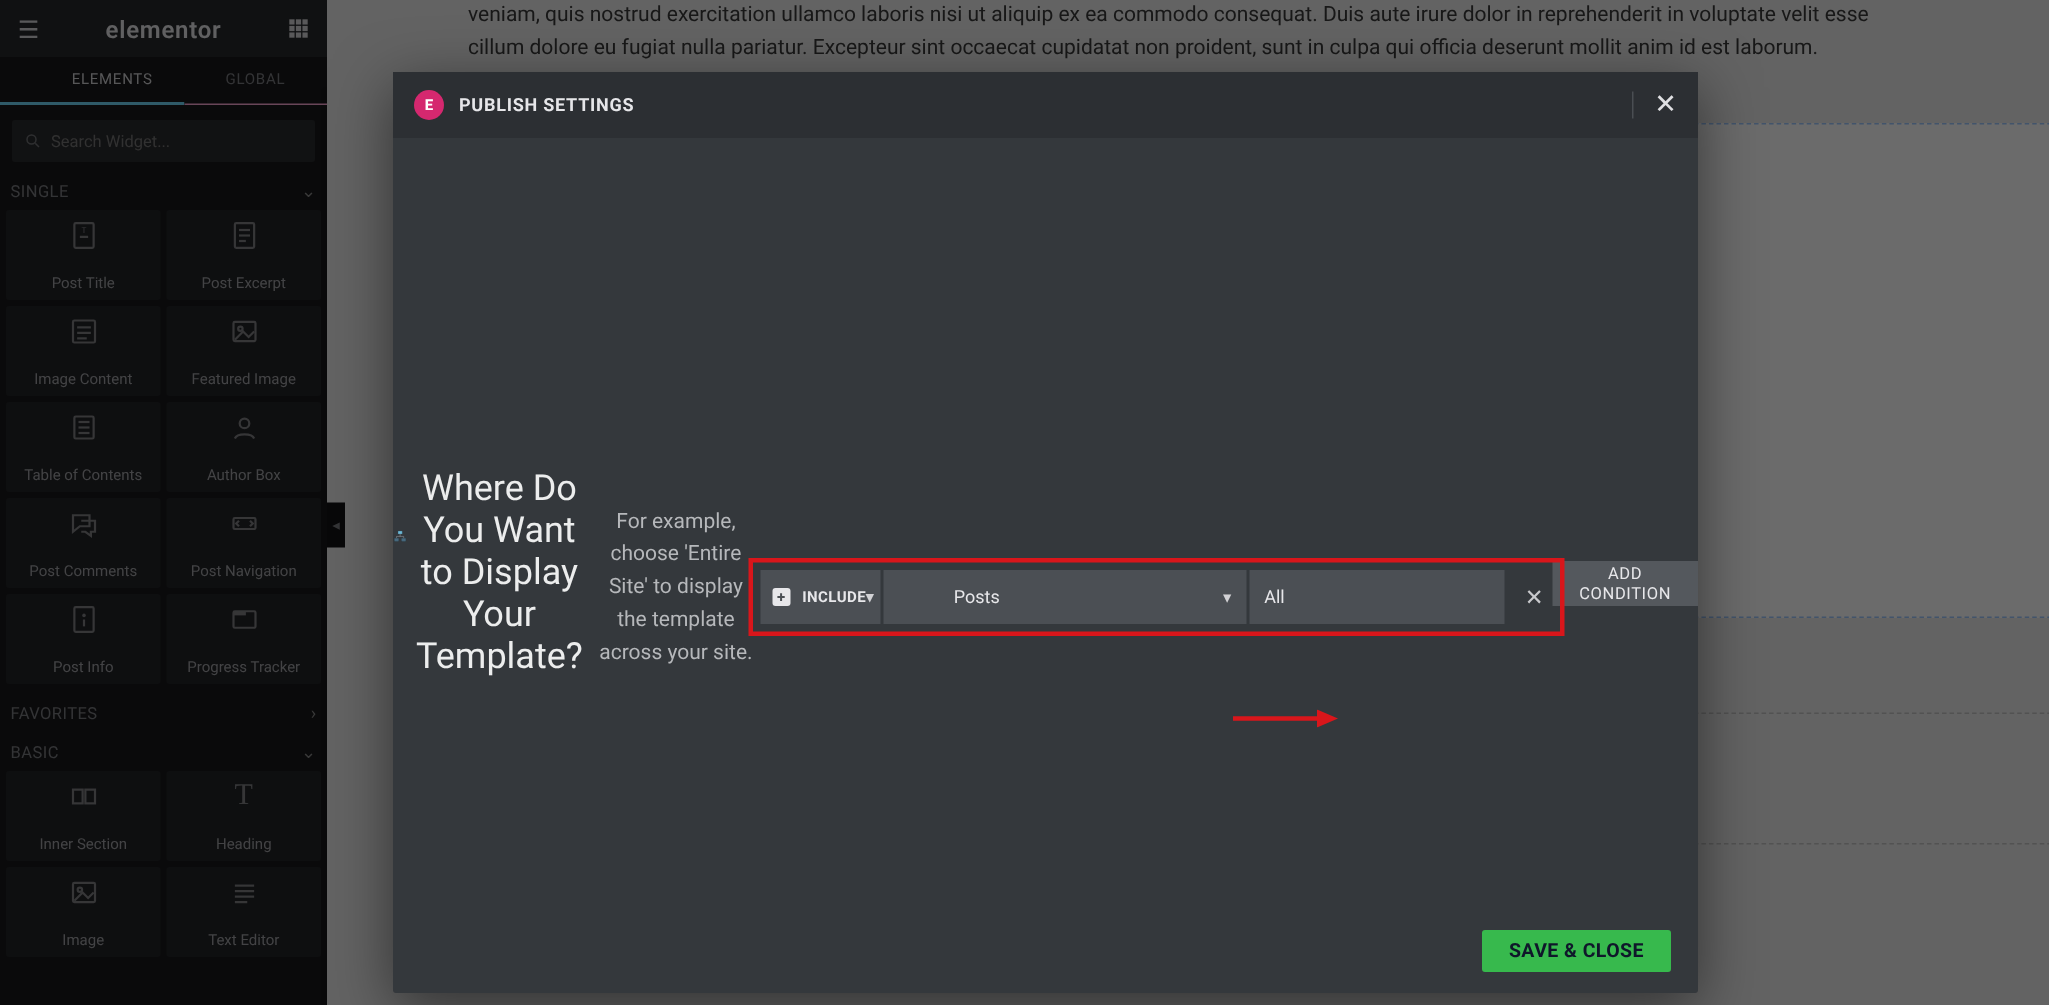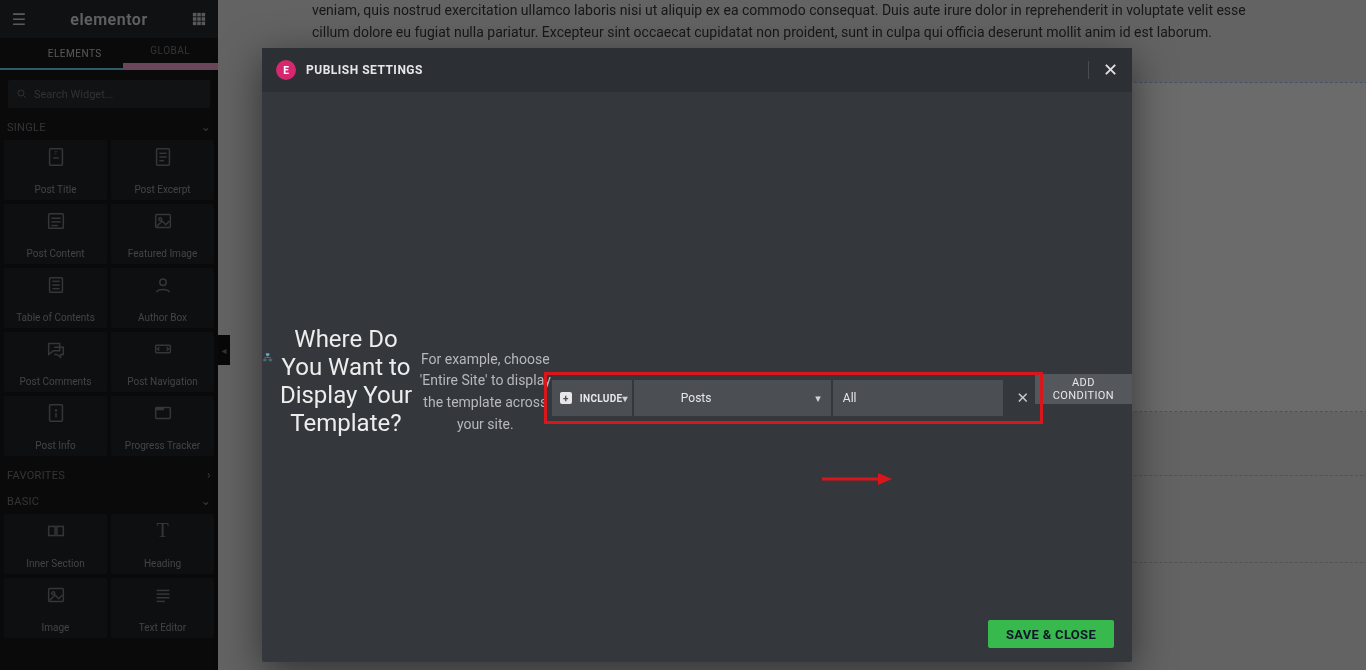--- a/index.html
+++ b/index.html
@@ -16,21 +16,21 @@
 .sb-hamburger, .sb-grid {
   width: 38px; height: 38px; display: flex; align-items: center; justify-content: center;
   color: #d4d4d7; font-size: 16px;
 }
 .sb-brand {
   flex: 1; text-align: center; color: #e5e5e8; font-weight: 600; font-size: 16px; letter-spacing: .5px;
 }
 .sb-tabs { display: flex; height: 32px; font-size: 10px; letter-spacing: .5px; }
 .sb-tab {
   flex: 1; display: flex; align-items: center; justify-content: center;
-  color: #7b7c80; background: #1a1a1c; border-bottom: 7px solid #f9a8d4;
+  color: #7b7c80; background: #1a1a1c; border-bottom: 1px solid #f9a8d4;
 }
 .sb-tab.active { color: #cfcfd2; border-bottom: 2px solid #71d7f7; padding-left: 27px; }
 .sb-search {
   margin: 10px 8px 6px 8px; height: 28px; background: #2a2b2e; border-radius: 2px;
   display: flex; align-items: center; padding: 0 8px; color: #6f7174;
 }
 .sb-search svg { width: 12px; height: 12px; margin-right: 6px; }
 .sb-search input {
   flex: 1; background: transparent; border: none; outline: none; color: #bfbfc2; font-size: 11px;
 }
@@ -128,21 +128,21 @@
 }
 .cond-include .plus {
   width: 12px; height: 12px; background: #e7e7ea; color: #4b4f54; font-size: 10px;
   display: inline-flex; align-items: center; justify-content: center; border-radius: 2px; margin-right:4px;
 }
 .cond-include .caret { color: #d2d2d5; font-size: 10px; }
 .cond-select {
   background: #4b4f54; color: #e7e7ea; font-size: 12px;
   display: flex; align-items: center; justify-content: space-between; padding: 0 10px;
 }
-.cond-select.wide { width: 197px; padding-left: 47px; }
+.cond-select.wide { width: 242px; padding-left: 47px; }
 .cond-select.all  { width: 170px; }
 .cond-select .caret { color: #d2d2d5; font-size: 11px; }
 .cond-remove {
   width: 24px; display: flex; align-items: center; justify-content: center;
   color: #c8c9cc; font-size: 15px; margin-left: 6px;
 }
 
 .arrow {
   position: absolute; left: 560px; top: 425px; width: 70px; height: 12px;
   pointer-events: none;
@@ -236,21 +236,21 @@
         </svg>
       <span>Post Excerpt</span>
     </div>
     <div class="sb-widget">
       <svg class="mini-icon" viewBox="0 0 24 24">
           <rect x="4" y="4" width="16" height="16" rx="1"></rect>
           <line x1="7" y1="9" x2="17" y2="9"></line>
           <line x1="7" y1="13" x2="17" y2="13"></line>
           <line x1="7" y1="17" x2="14" y2="17"></line>
         </svg>
-      <span>Post Content</span>
+      <span>Image Content</span>
     </div>
     <div class="sb-widget">
       <svg class="mini-icon" viewBox="0 0 24 24">
           <rect x="4" y="5" width="16" height="14" rx="1"></rect>
           <circle cx="9" cy="10" r="1.6"></circle>
           <polyline points="5,18 11,12 15,16 19,12"></polyline>
         </svg>
       <span>Featured Image</span>
     </div>
     <div class="sb-widget">

